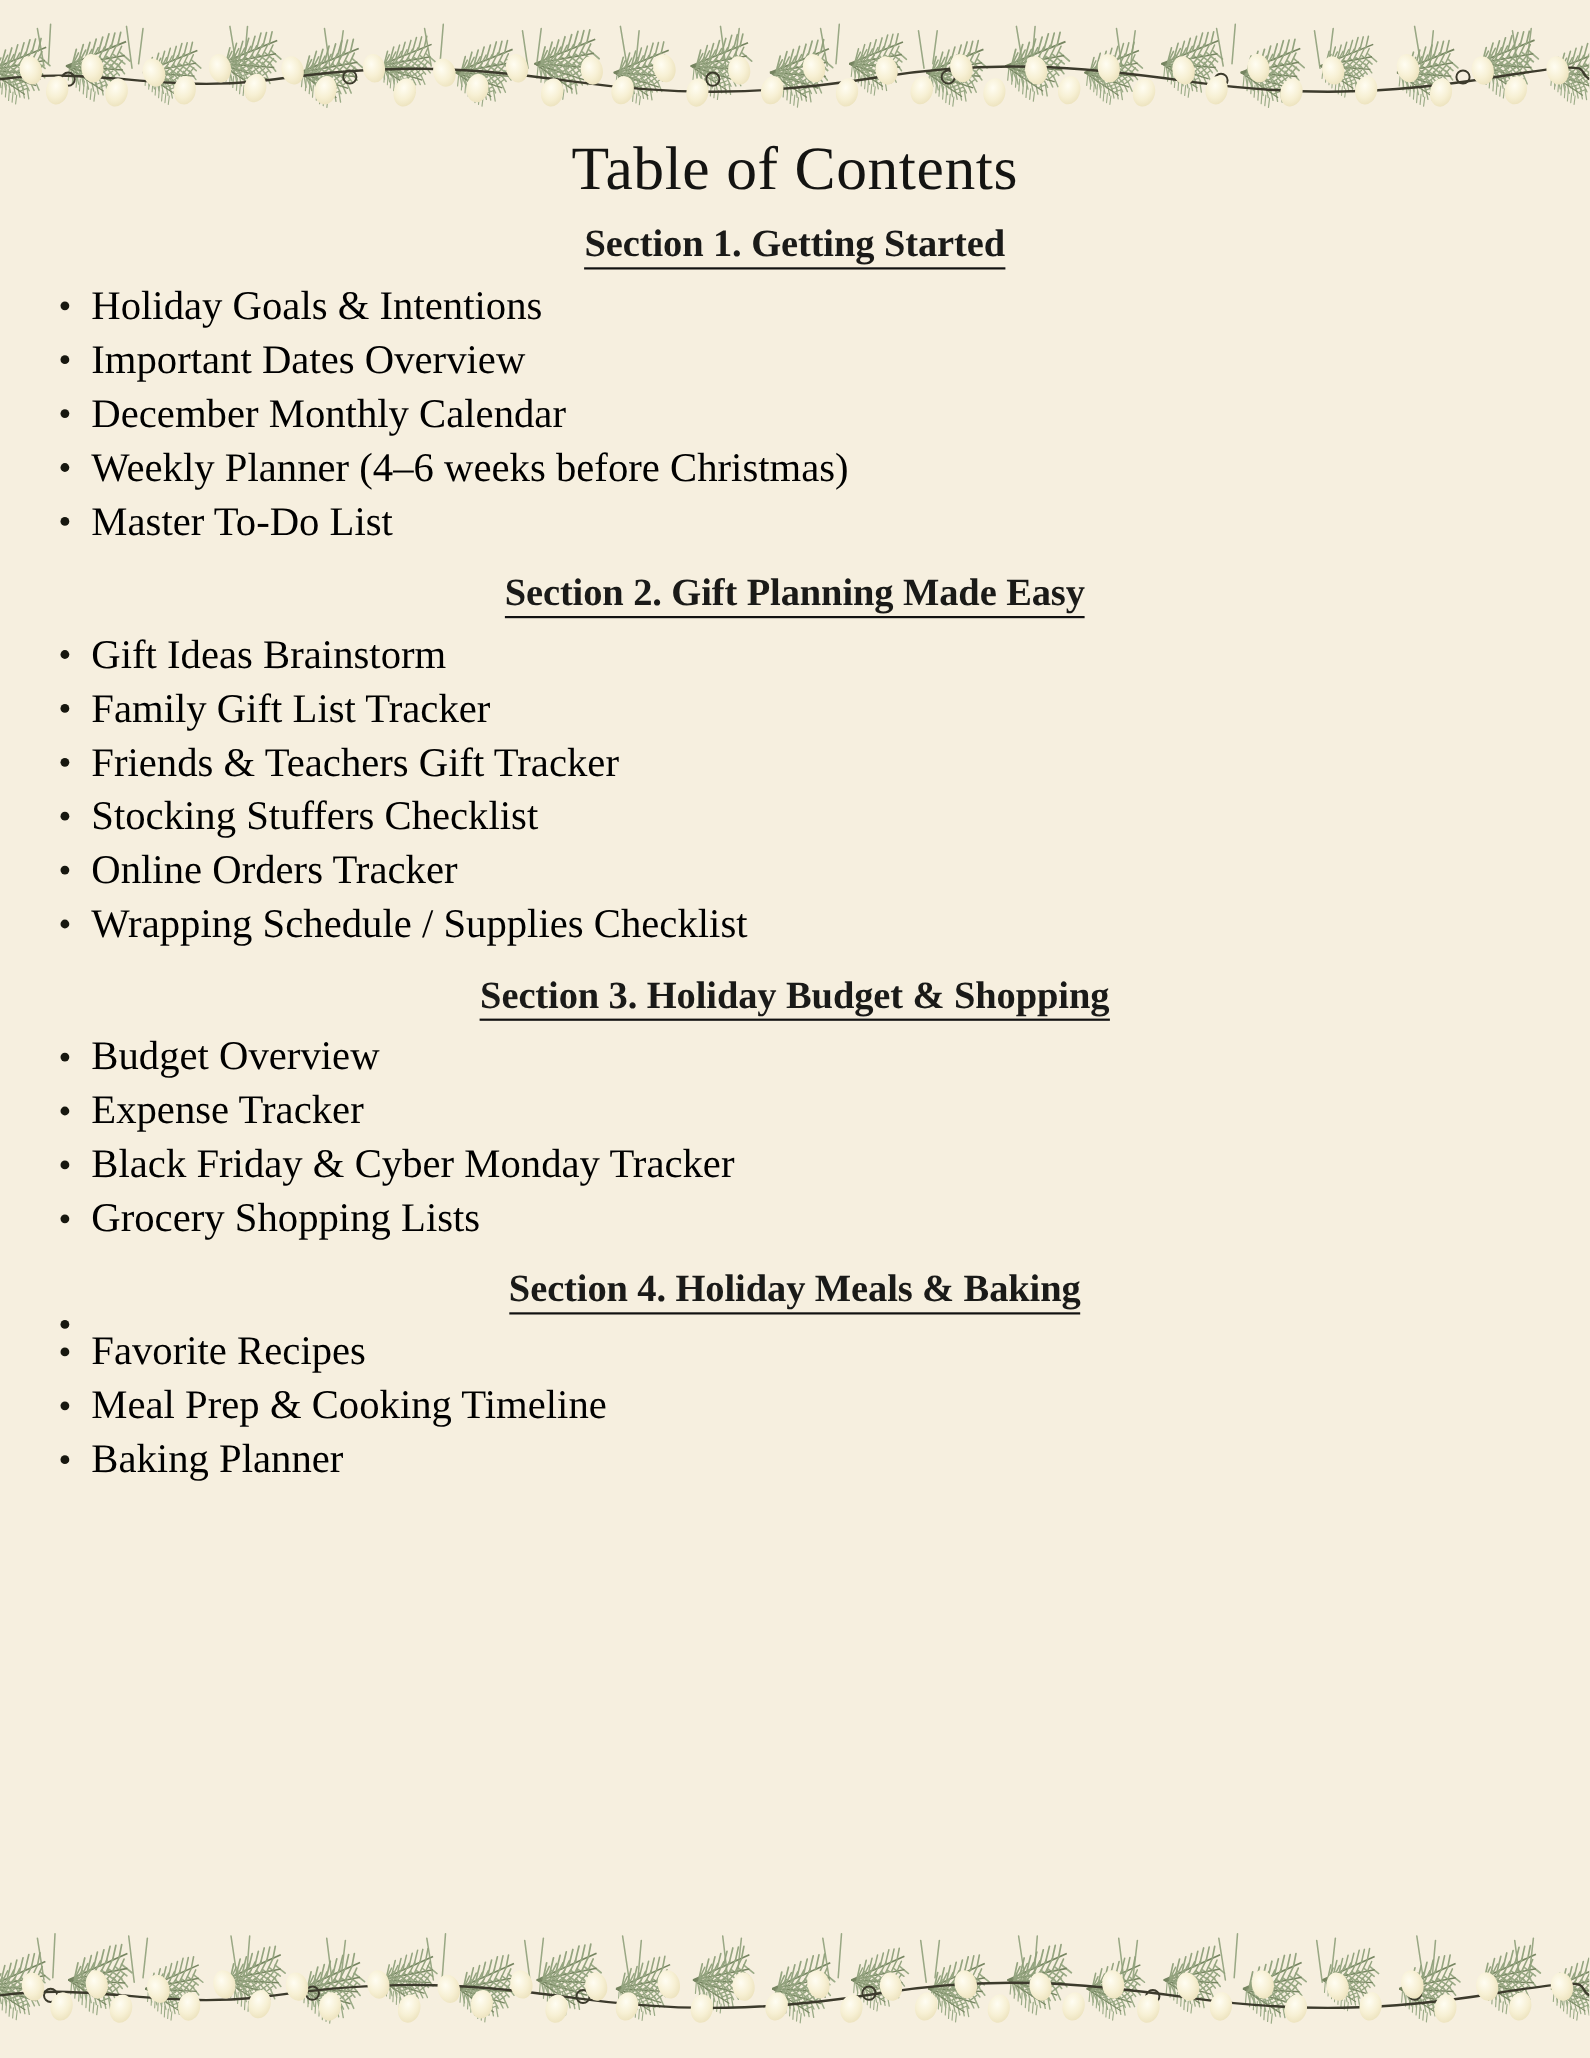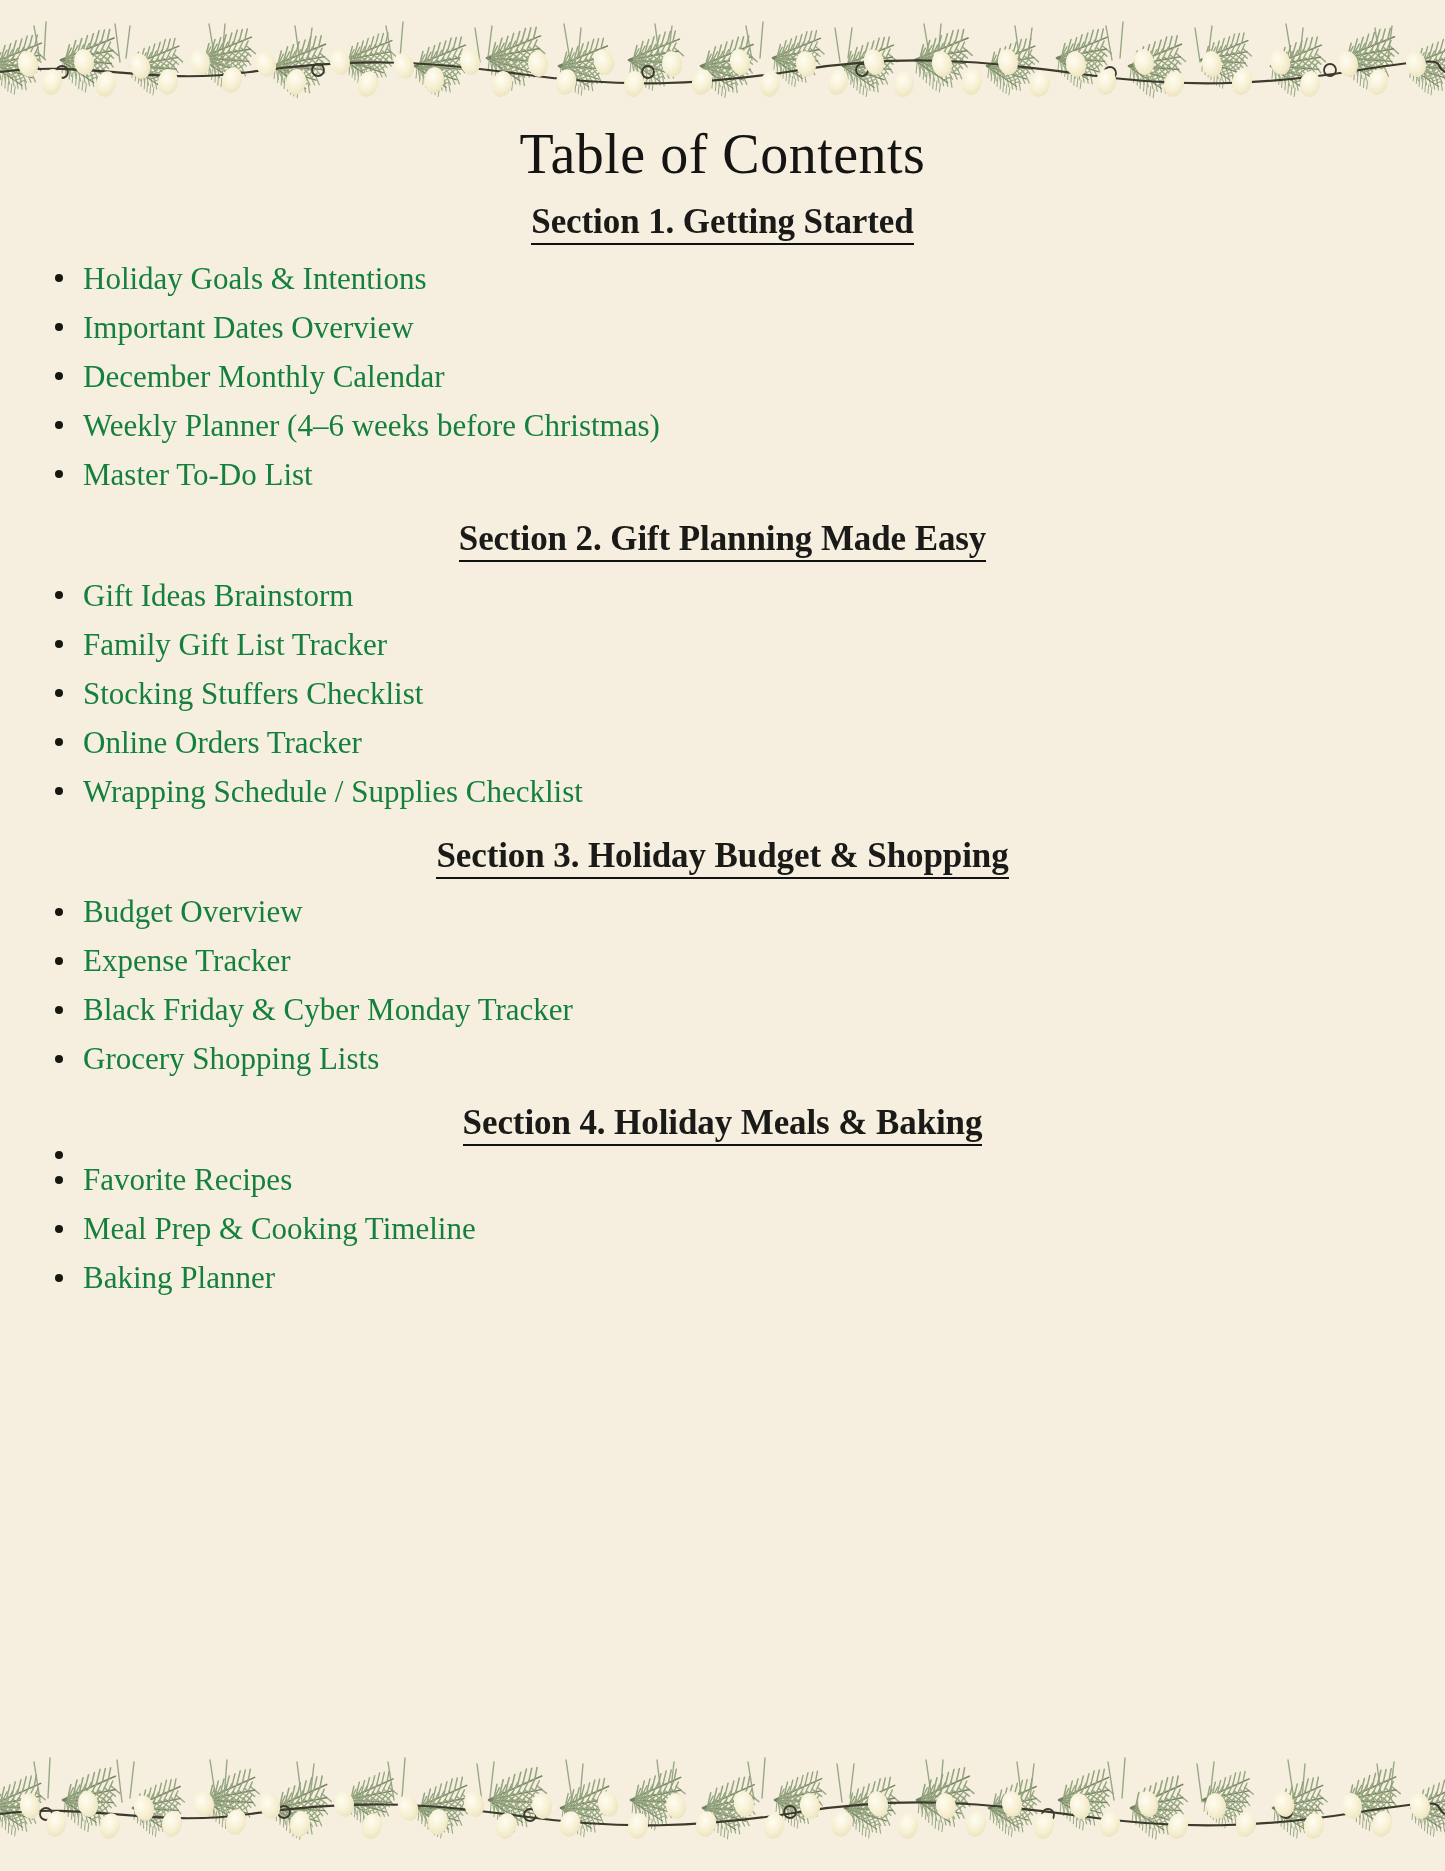--- a/index.html
+++ b/index.html
@@ -63,24 +63,24 @@
   }
 
   ul.toc-list {
     list-style:none;
     margin:0;
     padding:0;
   }
 
   ul.toc-list li {
     position:relative;
-    font-size:31px;
+    font-size:37px;
     line-height:49px;
     padding-left:61px;
-    color:#15803d;
+    color:#000000;
     white-space:nowrap;
   }
 
   ul.toc-list li .bullet {
     position:absolute;
     left:33px;
     top:50%;
     transform:translateY(-50%);
     width:8px;
     height:8px;
@@ -265,20 +265,21 @@
       </ul>
     </div>
 
     <div class="section">
       <div class="section-heading">
         <span>Section 2. Gift Planning Made Easy</span>
       </div>
       <ul class="toc-list">
         <li><span class="bullet"></span><span>Gift Ideas Brainstorm</span></li>
         <li><span class="bullet"></span><span>Family Gift List Tracker</span></li>
+        <li><span class="bullet"></span><span>Friends &amp; Teachers Gift Tracker</span></li>
         <li><span class="bullet"></span><span>Stocking Stuffers Checklist</span></li>
         <li><span class="bullet"></span><span>Online Orders Tracker</span></li>
         <li><span class="bullet"></span><span>Wrapping Schedule / Supplies Checklist</span></li>
       </ul>
     </div>
 
     <div class="section">
       <div class="section-heading">
         <span>Section 3. Holiday Budget &amp; Shopping</span>
       </div>

